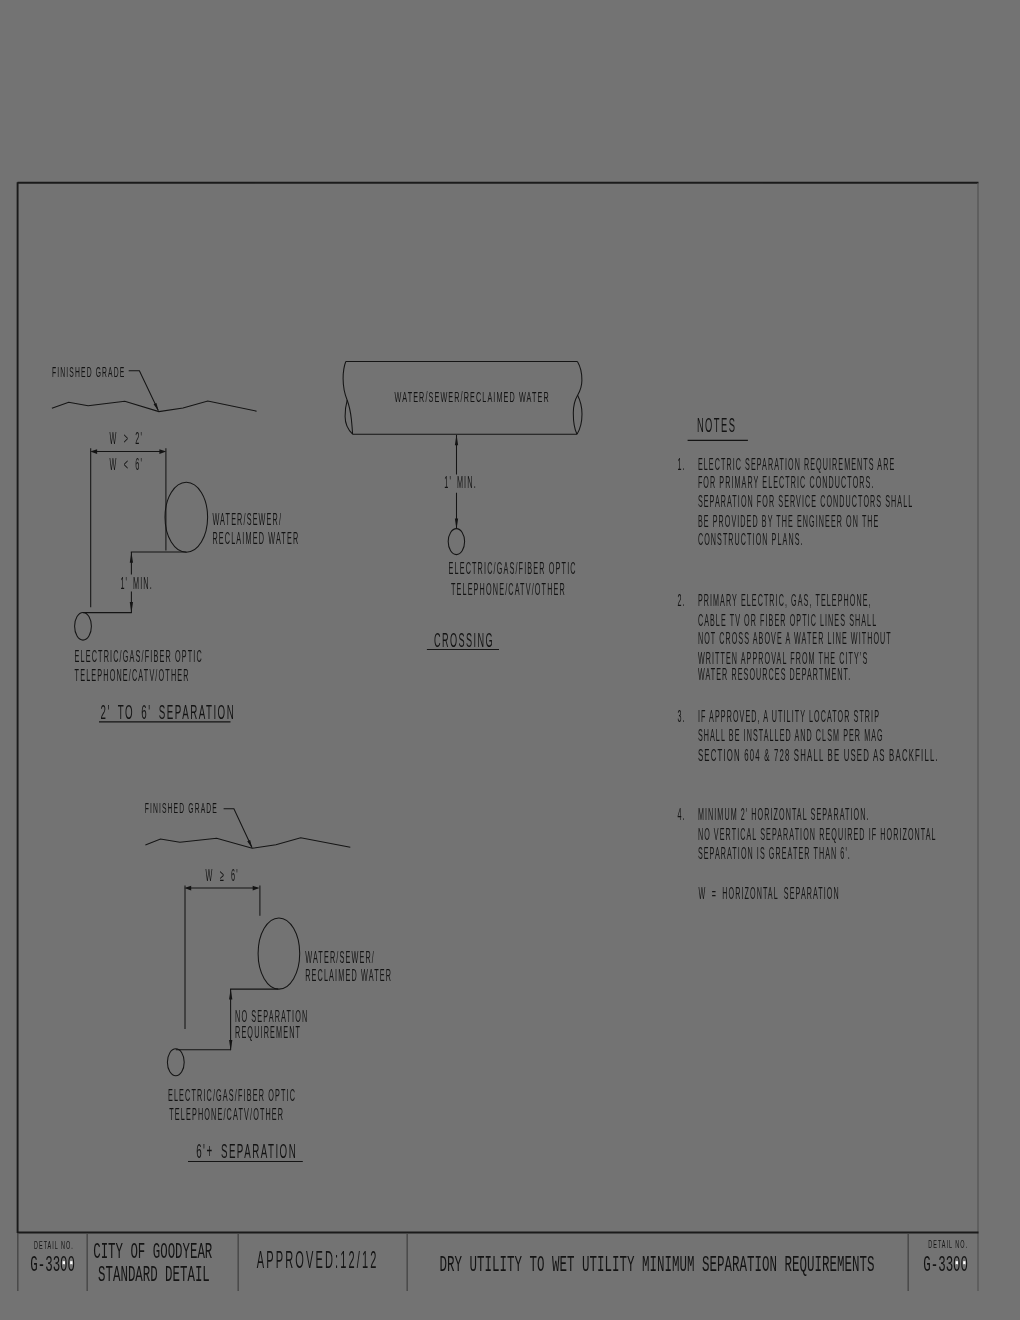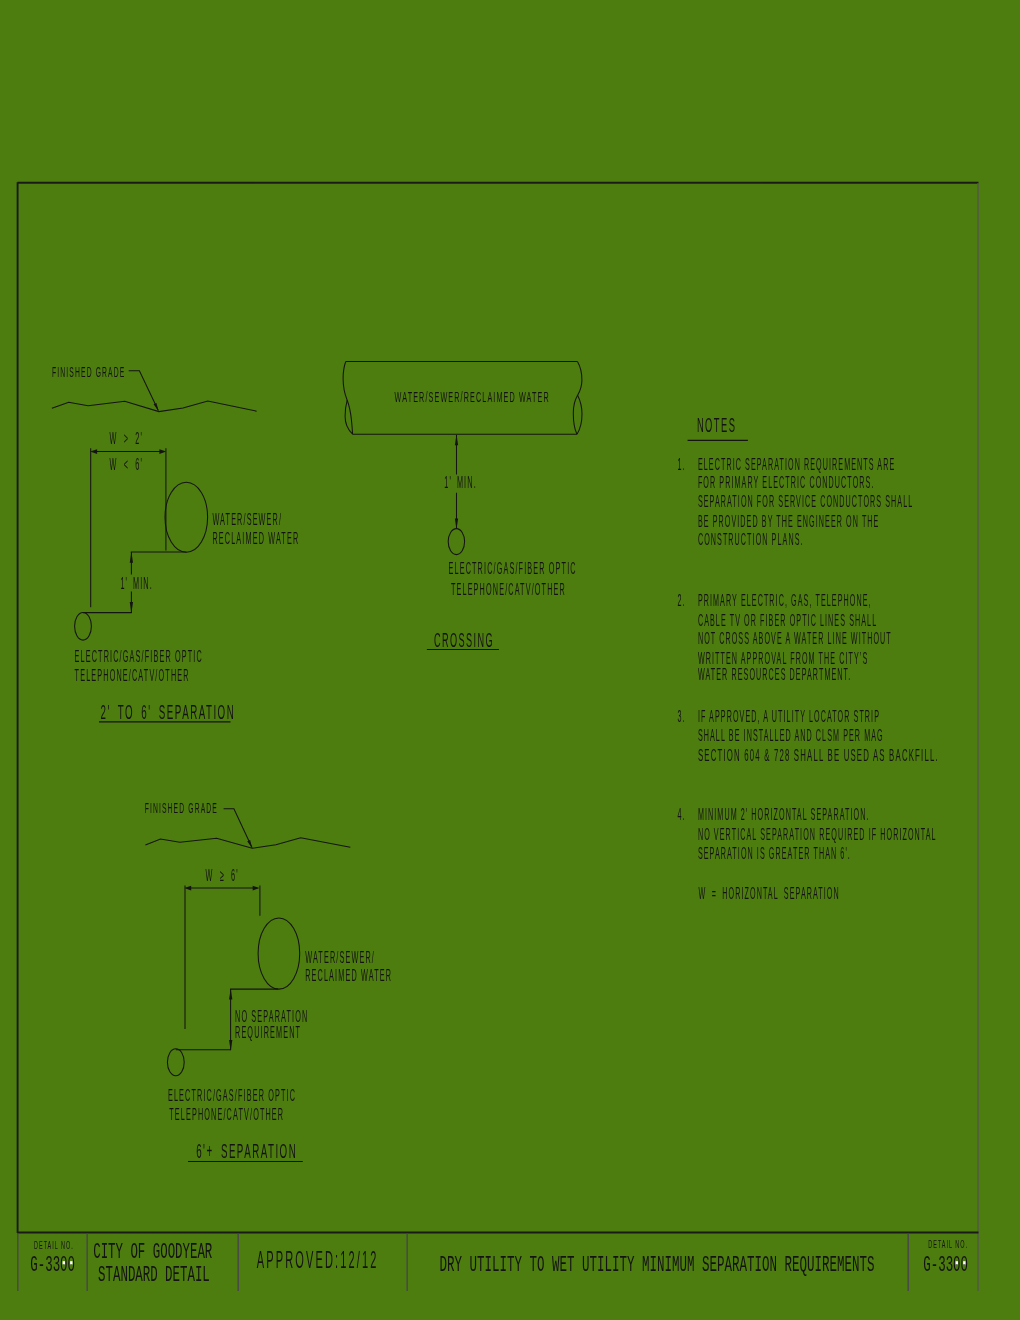--- a/index.html
+++ b/index.html
@@ -1,18 +1,18 @@
 <!DOCTYPE html>
 <html><head>
 <meta charset="utf-8">
 <title>Standard Detail G-3300</title>
 <style>
   html,body{margin:0;padding:0;background:#ffffff;}
   body{width:1020px;height:1320px;overflow:hidden;font-family:"Liberation Sans",sans-serif;}
-  #sheet{position:relative;width:1020px;height:1320px;background:#4d7c0f;}
+  #sheet{position:relative;width:1020px;height:1320px;background:#737373;}
   svg#art{display:block;position:absolute;top:0;left:0;filter:grayscale(1);}
   .ln{stroke:#151515;fill:none;stroke-width:1.05;stroke-linecap:butt;stroke-linejoin:miter;}
   .border{stroke:#1b1b1b;fill:none;stroke-width:1.9;}
   .borderthin{stroke:#555;fill:none;stroke-width:1.3;}
   .arrow{fill:#151515;stroke:none;}
   text{fill:#141414;font-family:"Liberation Sans",sans-serif;}
   .cad{font-size:16.5px;letter-spacing:2.6px;}
   .cadbig{font-size:19.5px;letter-spacing:3.0px;}
   .cadfg{font-size:15.4px;letter-spacing:2.55px;}
   .cadmid{font-size:14.7px;letter-spacing:2.3px;}

